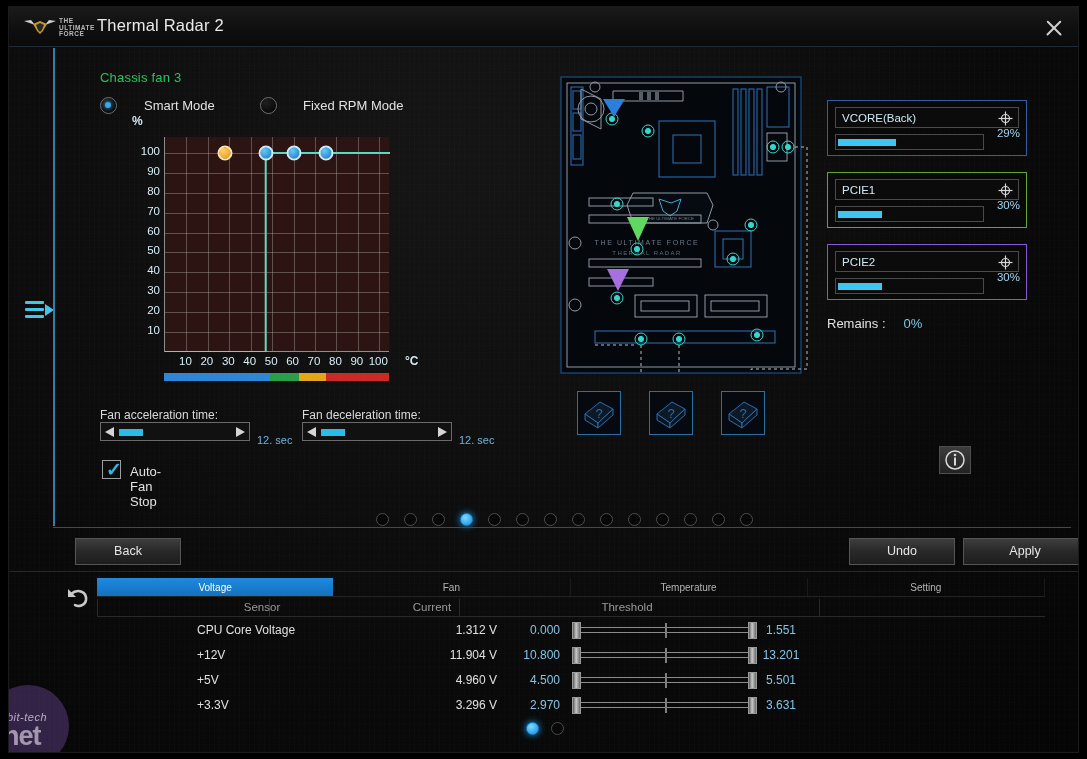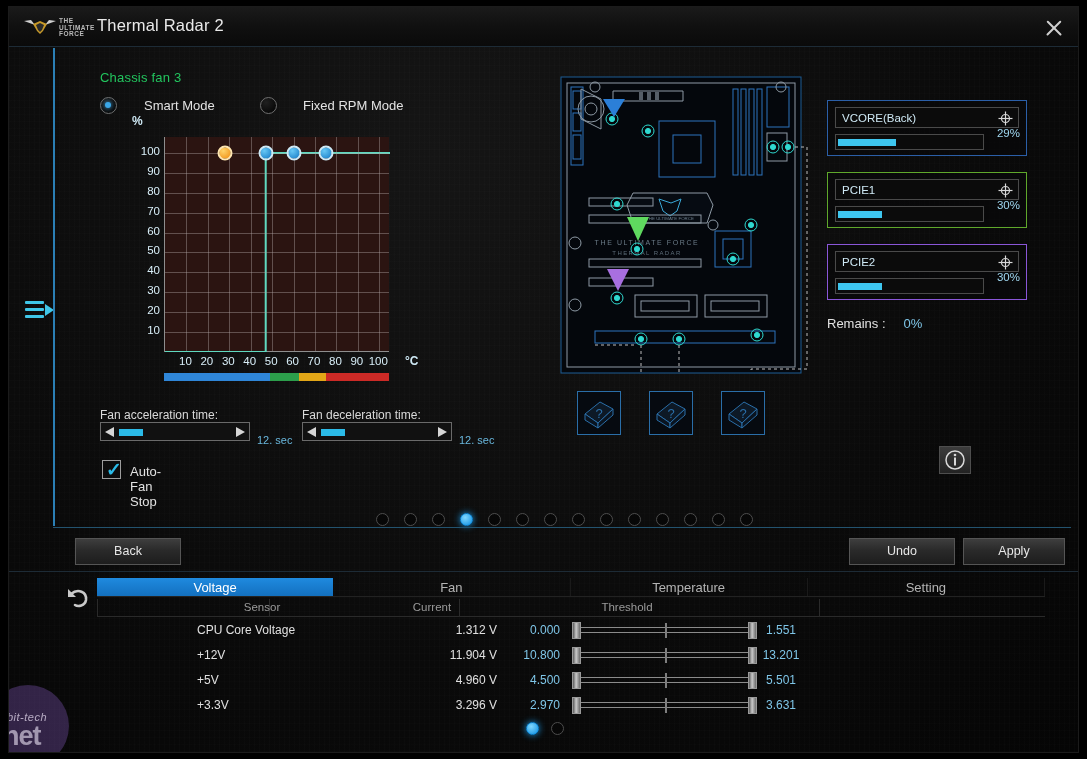--- a/index.html
+++ b/index.html
@@ -224,34 +224,34 @@
     border-top: 1px solid #23536f;
   }
   .btn {
     position:absolute; top: 10px; height: 27px; line-height: 25px; text-align:center;
     font-size: 12.5px; color:#e7e7e7; cursor:pointer;
     background: linear-gradient(180deg,#3e3e3e 0%,#2a2a2a 45%,#1d1d1d 100%);
     border: 1px solid #555;
   }
   #btn-back  { left: 22px;  width: 106px; }
   #btn-undo  { left: 796px; width: 106px; }
-  #btn-apply { left: 910px; width: 102px; }
+  #btn-apply { left: 910px; width: 124px; }
 
   
   #bottom {
     position:absolute; left: 0px; top: 564px; width: 1071px; height: 183px;
     border-top: 1px solid #1d2b36;
   }
   #undo-arrow { position:absolute; left: 56px; top: 14px; cursor:pointer; }
   #tabs {
     position:absolute; left: 88px; top: 6px; width: 948px; height: 19px;
     display:flex; border-bottom: 1px solid #222;
   }
   .tab {
-    flex: 1; text-align:center; font-size: 13px; line-height: 19px;
+    flex: 1; text-align:center; font-size: 10px; line-height: 19px;
     color:#b4b4b4; cursor:pointer; border-right:1px solid #1a1a1a;
   }
   .tab.active {
     background: linear-gradient(180deg,#1f8adf,#1370bf); color:#fff; border-right:none;
   }
   #thead {
     position:absolute; left: 88px; top: 27px; width: 948px; height: 18px;
     border-bottom: 1px solid #2a2a2a;
   }
   .th { position:absolute; font-size: 11.5px; color:#9a9a9a; top: 2px; text-align:center; }

